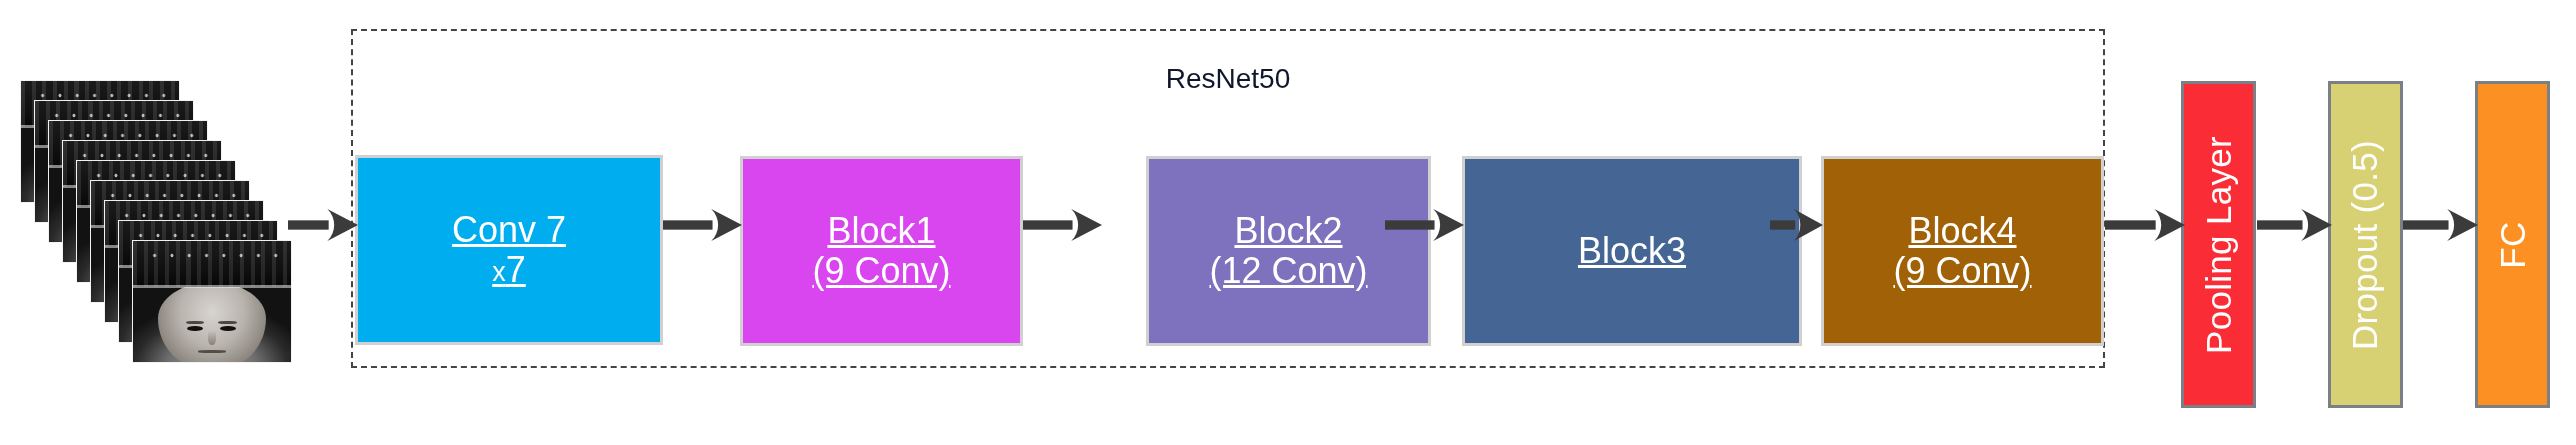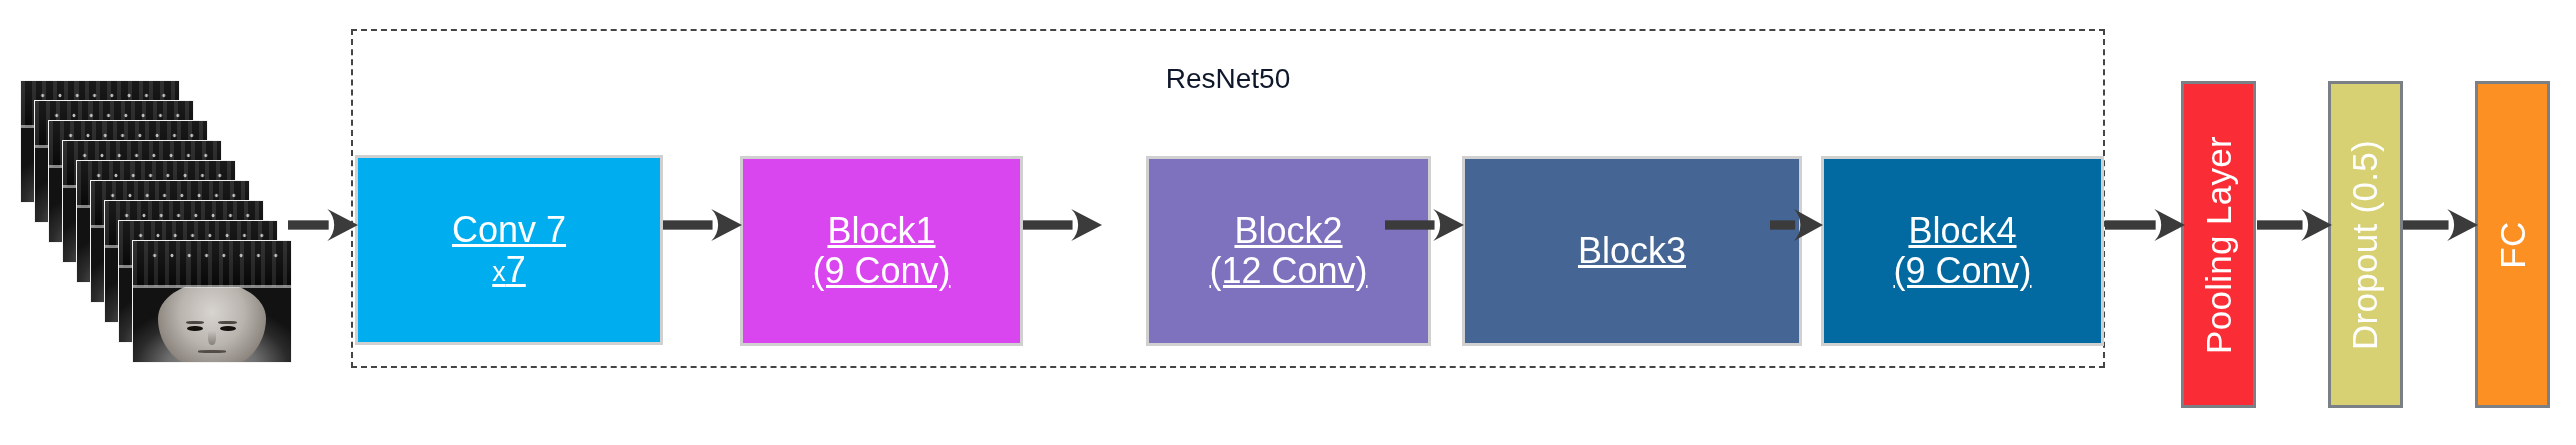--- a/index.html
+++ b/index.html
@@ -378,21 +378,21 @@
         <div>
           <span class="line1">Block2</span>
           <span class="line2">(12 Conv)</span>
         </div>
       </div>
       <div class="stage-box" style="left: 1462px; top: 156px; width: 340px; height: 190px; background: rgb(69, 102, 149);">
         <div>
           <span class="line1">Block3</span>
         </div>
       </div>
-      <div class="stage-box" style="left: 1821px; top: 156px; width: 283px; height: 190px; background: #0369a1;">
+      <div class="stage-box" style="left: 1821px; top: 156px; width: 283px; height: 190px; background: #a16207;">
         <div>
           <span class="line1">Block4</span>
           <span class="line2">(9 Conv)</span>
         </div>
       </div>
     </div>
   <div id="tail-layer">
       <div class="tail-box" style="left: 2181px; top: 81px; width: 75px; height: 327px; background: rgb(250, 44, 53);">
         <span class="tail-label">Pooling Layer</span>
       </div>

